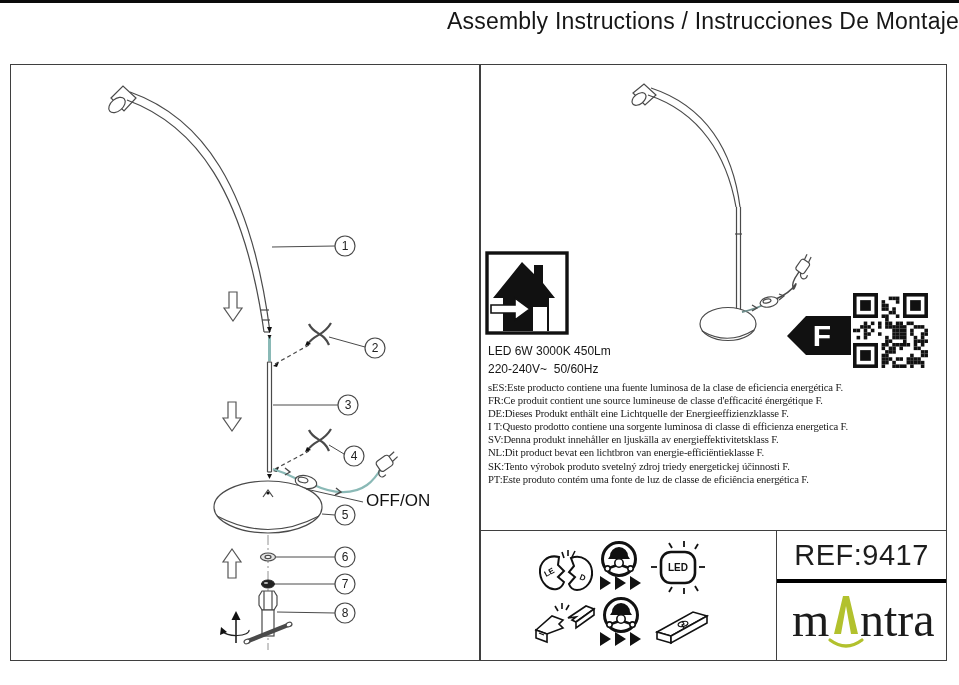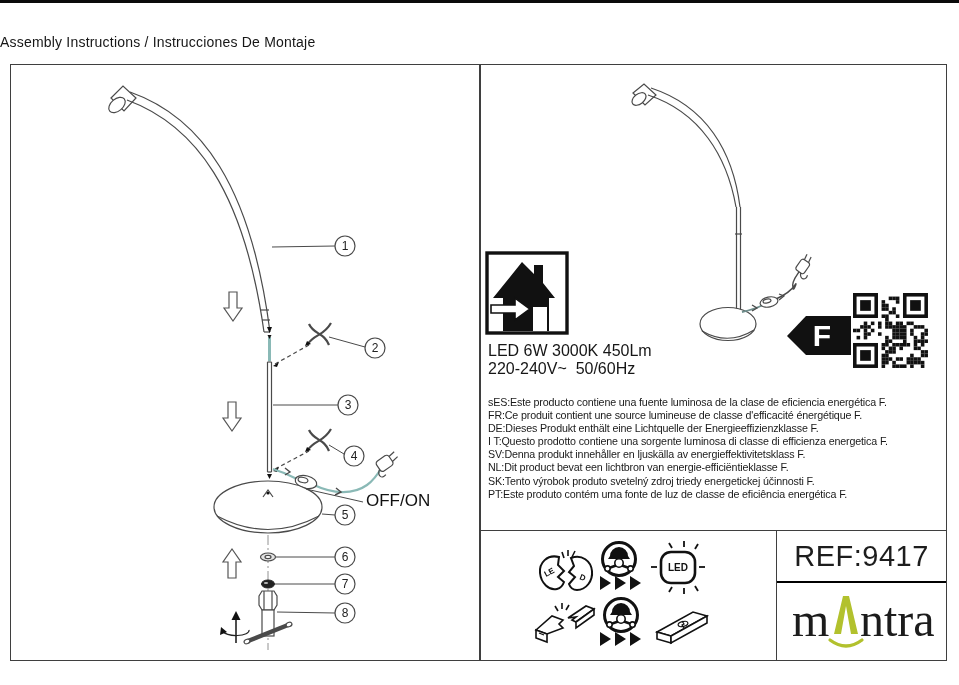--- a/index.html
+++ b/index.html
@@ -1,31 +1,31 @@
 <!DOCTYPE html>
 <html><head>
 <meta charset="utf-8">
 <style>
   html,body{margin:0;padding:0;background:#ffffff;}
   body{font-family:"Liberation Sans", sans-serif; color:#111;}
   .page{position:relative;width:959px;height:685px;background:#fff;overflow:hidden;}
   .top-rule{position:absolute;left:0;top:0;width:959px;height:3px;background:#0a0a0a;}
-  .title{position:absolute;left:0;top:34px;width:959px;text-align:left;font-size:14px;letter-spacing:.2px;color:#161616;}
+  .title{position:absolute;left:0;top:8px;width:959px;text-align:right;font-size:23px;letter-spacing:.2px;color:#161616;}
   .panel{position:absolute;border:1px solid #3f3f3f;box-sizing:border-box;background:#fff;}
   .panel-left{left:10px;top:64px;width:470px;height:597px;}
   .panel-right{left:480px;top:64px;width:467px;height:597px;}
   .rp-top{position:absolute;left:0;top:0;width:465px;height:465px;}
   .rp-bottom{position:absolute;left:0;top:465px;width:465px;height:130px;border-top:1px solid #3f3f3f;}
   .icons-cell{position:absolute;left:0;top:0;width:296px;height:130px;border-right:1px solid #3f3f3f;box-sizing:border-box;}
-  .ref-cell{position:absolute;left:296px;top:0;width:169px;height:52px;border-bottom:2px solid #000000;box-sizing:border-box;display:flex;align-items:center;justify-content:center;}
+  .ref-cell{position:absolute;left:296px;top:0;width:169px;height:52px;border-bottom:4px solid #000000;box-sizing:border-box;display:flex;align-items:center;justify-content:center;}
   .ref-text{font-size:29px;color:#1d1d1d;letter-spacing:.5px;}
   .brand-cell{position:absolute;left:296px;top:52px;width:169px;height:78px;display:flex;align-items:center;justify-content:center;}
   .spec-block{position:absolute;left:7px;top:277px;width:455px;}
-  .spec-line{font-size:16px;line-height:18px;color:#161616;white-space:pre;}
-  .statements{margin-top:18px;}
+  .spec-line{font-size:12px;line-height:18px;color:#161616;white-space:pre;}
+  .statements{margin-top:3px;font-family:Liberation Serif, serif;}
   .statement{font-size:10.7px;line-height:13.1px;letter-spacing:-0.15px;white-space:nowrap;color:#1a1a1a;}
   svg{display:block;}
   .draw{stroke:#4a4a4a;fill:none;stroke-width:1.2;}
   .drawf{stroke:#4a4a4a;fill:#ffffff;stroke-width:1.2;}
   .callout-line{stroke:#4a4a4a;stroke-width:1;}
   .circ{fill:#fff;stroke:#4a4a4a;stroke-width:1.2;}
   .circ-num{font-size:12px;fill:#222;text-anchor:middle;}
   .blk{fill:#111;stroke:none;}
 </style>
 </head>

